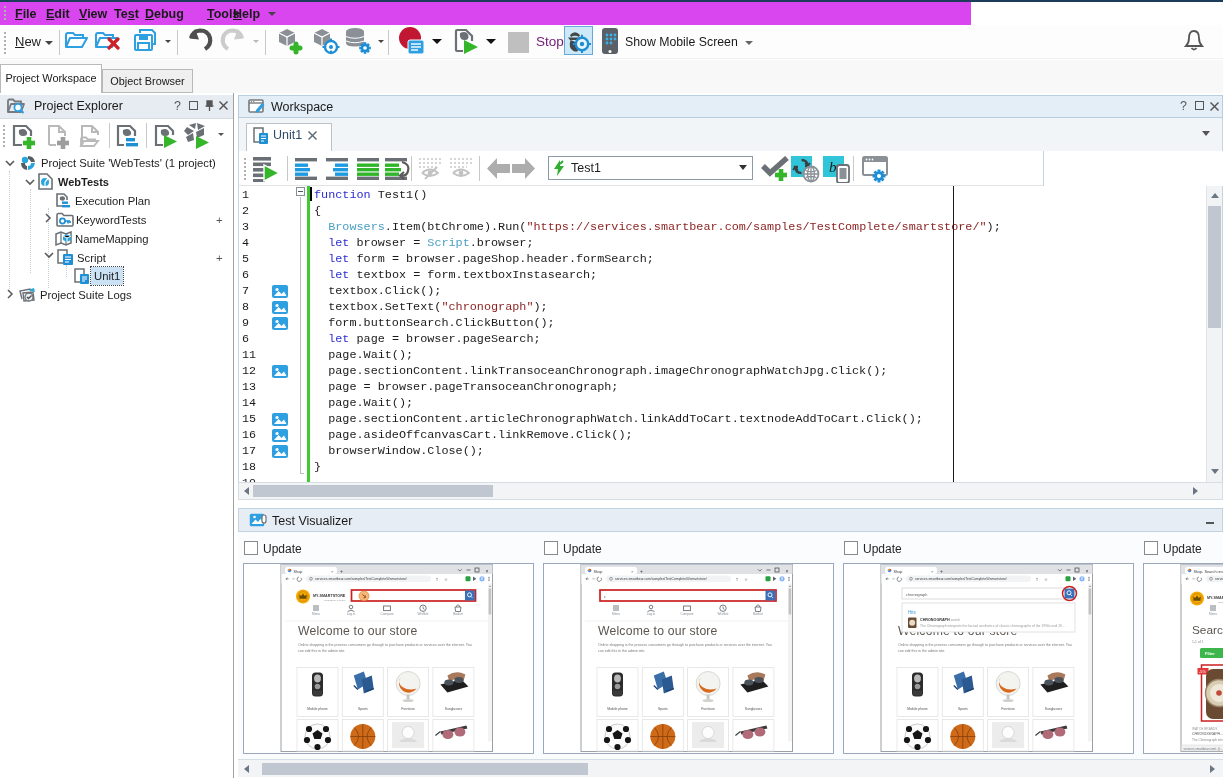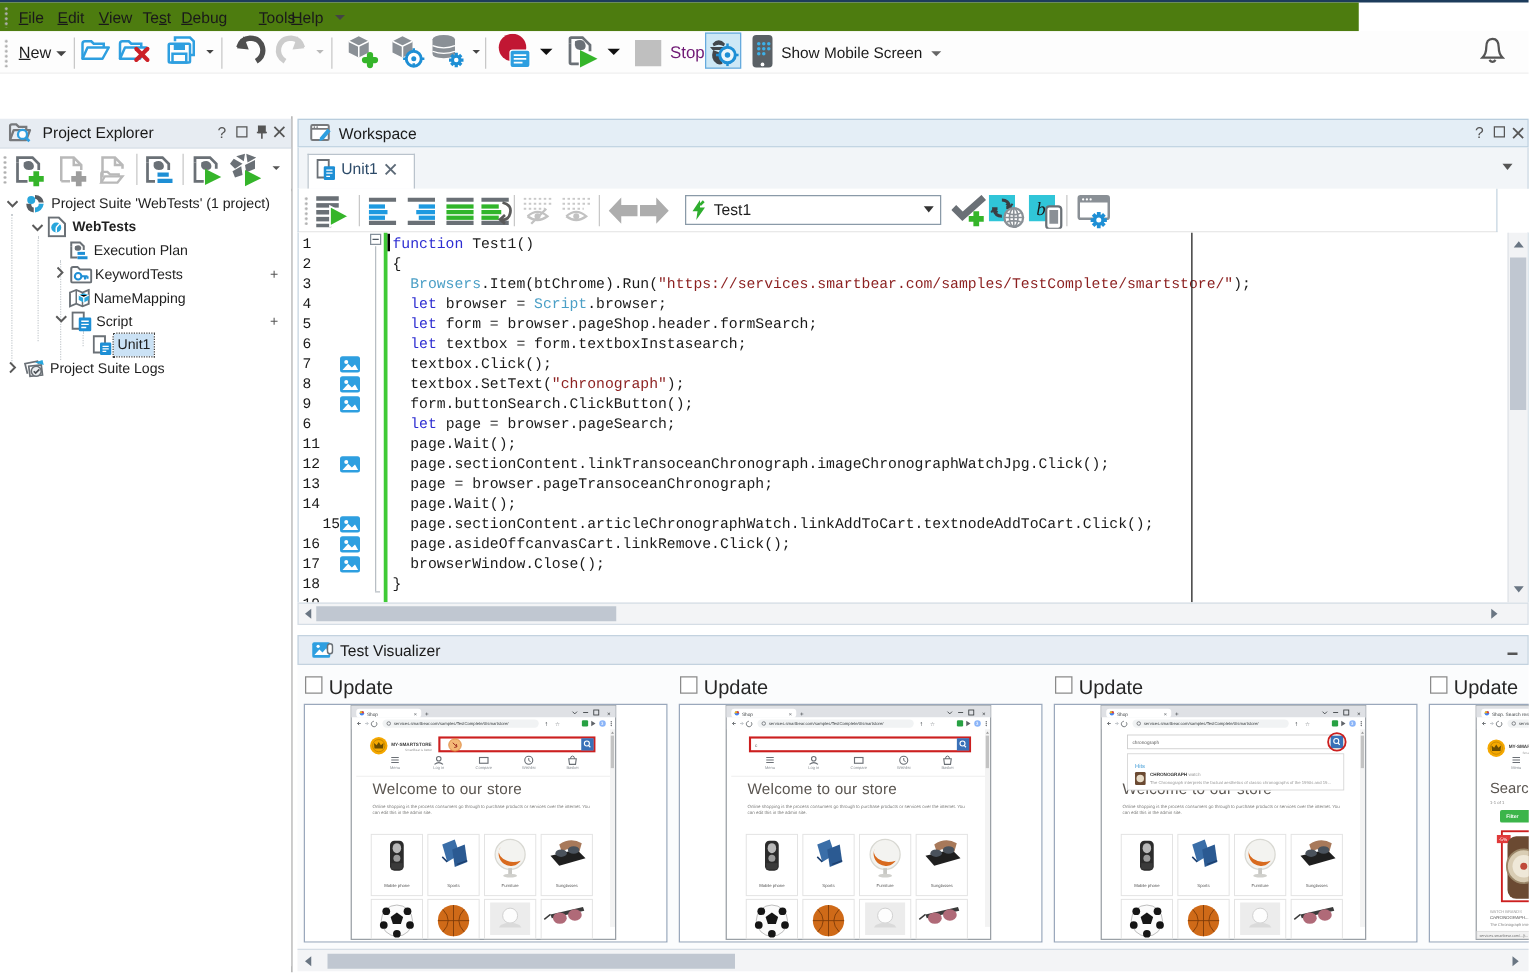--- a/index.html
+++ b/index.html
@@ -5,55 +5,55 @@
 * { margin:0; padding:0; box-sizing:border-box; }
 html,body { width:1223px; height:778px; overflow:hidden; background:#fff;
   font-family:"Liberation Sans", sans-serif; font-size:12px; color:#1e1e1e; }
 .abs { position:absolute; }
 #canvas { position:relative; width:1223px; height:778px; }
 .sep { width:1px; background:#c8c8c8; }
 .grip { width:4px; background-image:radial-gradient(circle, #b0b0b0 1px, transparent 1.2px); background-size:4px 4px; background-position:center top; background-repeat:repeat-y; }
 svg { display:block; }
 
 #topline { left:0; top:0; width:1223px; height:2px; background:#1d3c5c; }
-#menubar { left:0; top:2px; width:1087px; height:23px; background:#4d7c0f; }
+#menubar { left:0; top:2px; width:971px; height:23px; background:#d946ef;font-weight:bold; }
 .menuitem { position:absolute; top:5px; font-size:12.5px; color:#1a1a1a; }
 .menuitem u { text-decoration:underline; }
 #toolbar { left:0; top:25px; width:1223px; height:34px; background:#fdfdfd; border-bottom:1px solid #f0f0f0; }
 
 #doctabs { left:0; top:60px; width:1223px; height:33px; background:#f8f8f8; }
 .dtab { position:absolute; border:1px solid #b9b9b9; font-size:12px; color:#1a1a1a; }
 #dtab1 { left:0; top:4px; width:102px; height:29px; background:#fff; border-bottom:none; padding-top:7px; text-align:center; z-index:2; white-space:nowrap; font-size:10.9px; }
 #dtab2 { left:102px; top:9px; width:91px; height:24px; background:#efefef; padding-top:5px; text-align:center; white-space:nowrap; font-size:10.9px; }
 
 #leftpanel { left:0; top:93px; width:234px; height:685px; background:#fff; border-right:1px solid #a2a2a2; }
 #pehdr { left:0; top:2px; width:233px; height:24px; background:#e7ecf2; border-bottom:1px solid #d4dbe3; }
 #petools { left:0; top:26px; width:233px; height:32px; background:#fff; }
 #petree { left:0; top:60px; width:233px; height:620px; background:#fff; font-size:11.3px; }
 .trow { position:absolute; height:19px; line-height:19px; white-space:nowrap; }
 #wshdr { left:238px; top:95px; width:985px; height:23px; background:#e4eef6; border:1px solid #b9cddd; }
 #tabstrip { left:238px; top:118px; width:985px; height:33px; background:#f2f5f8; border-left:1px solid #c5d4e0; border-right:1px solid #c5d4e0; }
-#edtools { left:238px; top:151px; width:960px; height:35px; background:#fff; border-left:1px solid #c5d4e0; border-right:1px solid #c5d4e0; border-bottom:1px solid #e2e2e2;}
+#edtools { left:238px; top:151px; width:806px; height:35px; background:#fff; border-left:1px solid #c5d4e0; border-right:1px solid #c5d4e0; border-bottom:1px solid #e2e2e2;}
 #editor { left:238px; top:186px; width:985px; height:296px; background:#fff; overflow:hidden; border-left:1px solid #c5d4e0; border-right:1px solid #c5d4e0; }
 #hscroll1 { left:238px; top:482px; width:985px; height:18px; background:#f3f4f6; border:1px solid #d5dde5; }
 #tvhdr { left:238px; top:508px; width:985px; height:24px; background:#e7edf4; border:1px solid #c3d2df; }
 #tvbody { left:238px; top:532px; width:985px; height:227px; background:#fbfcfd; }
 #hscroll2 { left:238px; top:759px; width:985px; height:18px; background:#f3f4f6; border-top:1px solid #d5dde5; }
 
 .cl { position:absolute; left:75px; height:16px; line-height:16px; font-family:"Liberation Mono", monospace; font-size:11.8px; white-space:pre; color:#1a1a1a; }
 .ln { position:absolute; left:3px; height:16px; line-height:16px; font-family:"Liberation Mono", monospace; font-size:11.7px; color:#1a1a1a; }
 .imgic { position:absolute; left:33px; width:16px; height:13px; background:#2e9fe0; border-radius:2px; }
 .kw { color:#2d2dd2; }
 .cls { color:#4b9fc6; }
 .str { color:#8b1f1f; }
 
 .sbthumb { position:absolute; background:#c0c7d1; }
 .arr { position:absolute; width:0; height:0; }
 
-.upd { position:absolute; top:10px; font-size:16px; color:#262626; }
+.upd { position:absolute; top:10px; font-size:12px; color:#262626; }
 .updbox { position:absolute; top:9px; width:14px; height:14px; background:#fff; border:1px solid #8a8a8a; }
 .thumb { position:absolute; top:31px; width:291px; height:191px; background:#fff; border:1px solid #9aa8bc; }
 </style>
 </head>
 <body>
 <div id="canvas">
   <div class="abs" id="topline"></div>
   <div class="abs" id="menubar">
     <div class="abs grip" style="left:3px;top:3px;height:17px;"></div>
     <div class="menuitem" style="left:15px;"><u>F</u>ile</div>
@@ -203,20 +203,24 @@
         <circle cx="9" cy="24.5" r="1.5" fill="#fff"></circle>
       </svg>
     <div class="abs" style="left:625px;top:10px;font-size:12.3px;color:#1a1a1a;">Show Mobile Screen</div>
     <div class="abs" style="left:745px;top:16px;width:0;height:0;border-left:4px solid transparent;border-right:4px solid transparent;border-top:4px solid #666;"></div>
 
     <svg class="abs" style="left:1183px;top:4px;" width="22" height="24" viewBox="0 0 22 24">
         <path d="M11 2 Q16 2 16 9 Q16 14 19 17 L3 17 Q6 14 6 9 Q6 2 11 2 Z" fill="none" stroke="#555" stroke-width="1.8"></path>
         <path d="M8.5 19 Q11 22 13.5 19" fill="none" stroke="#555" stroke-width="1.8"></path>
       </svg>
   </div>
+  <div class="abs" id="doctabs">
+    <div class="dtab" id="dtab1">Project Workspace</div>
+    <div class="dtab" id="dtab2">Object Browser</div>
+  </div>
   <div class="abs" id="leftpanel">
     <div class="abs" id="pehdr">
       <svg class="abs" style="left:7px;top:3px;" width="19" height="17" viewBox="0 0 19 17">
           <path d="M1 14 L1 3 Q1 1.5 2.5 1.5 L6 1.5 L8 3.5 L14 3.5 L14 6" fill="none" stroke="#77797c" stroke-width="1.8"></path>
           <path d="M1 14 L4 6 L17 6 L14 14 Z" fill="none" stroke="#77797c" stroke-width="1.8" stroke-linejoin="round"></path>
           <circle cx="11" cy="9.5" r="3.6" fill="#fff" stroke="#2e9fe0" stroke-width="1.8"></circle>
           <path d="M13.5 12 L16.5 15" stroke="#2e9fe0" stroke-width="2.2"></path>
         </svg>
       <div class="abs" style="left:34px;top:4px;font-size:12.5px;color:#1a1a1a;">Project Explorer</div>
       <div class="abs" style="left:174px;top:4px;color:#555;font-size:12.5px;">?</div>
@@ -559,21 +563,21 @@
     <div class="ln" style="top:65px;">5</div>
     <div class="ln" style="top:81px;">6</div>
     <div class="ln" style="top:97px;">7</div>
     <div class="ln" style="top:113px;">8</div>
     <div class="ln" style="top:129px;">9</div>
     <div class="ln" style="top:145px;">6</div>
     <div class="ln" style="top:161px;">11</div>
     <div class="ln" style="top:177px;">12</div>
     <div class="ln" style="top:193px;">13</div>
     <div class="ln" style="top:209px;">14</div>
-    <div class="ln" style="top:225px;margin-left:16px;">15</div>
+    <div class="ln" style="top:225px;">15</div>
     <div class="ln" style="top:241px;">16</div>
     <div class="ln" style="top:257px;">17</div>
     <div class="ln" style="top:273px;">18</div>
     <div class="ln" style="top:289px;">19</div>
     <svg class="abs imgic" style="top:99px;" viewBox="0 0 16 13">
         <circle cx="5" cy="4.5" r="1.6" fill="#fff"></circle>
         <path d="M2 11 L6.5 6 L9.5 9 L12 6.5 L14.5 11 Z" fill="#fff"></path>
       </svg>
     <svg class="abs imgic" style="top:115px;" viewBox="0 0 16 13">
         <circle cx="5" cy="4.5" r="1.6" fill="#fff"></circle>

